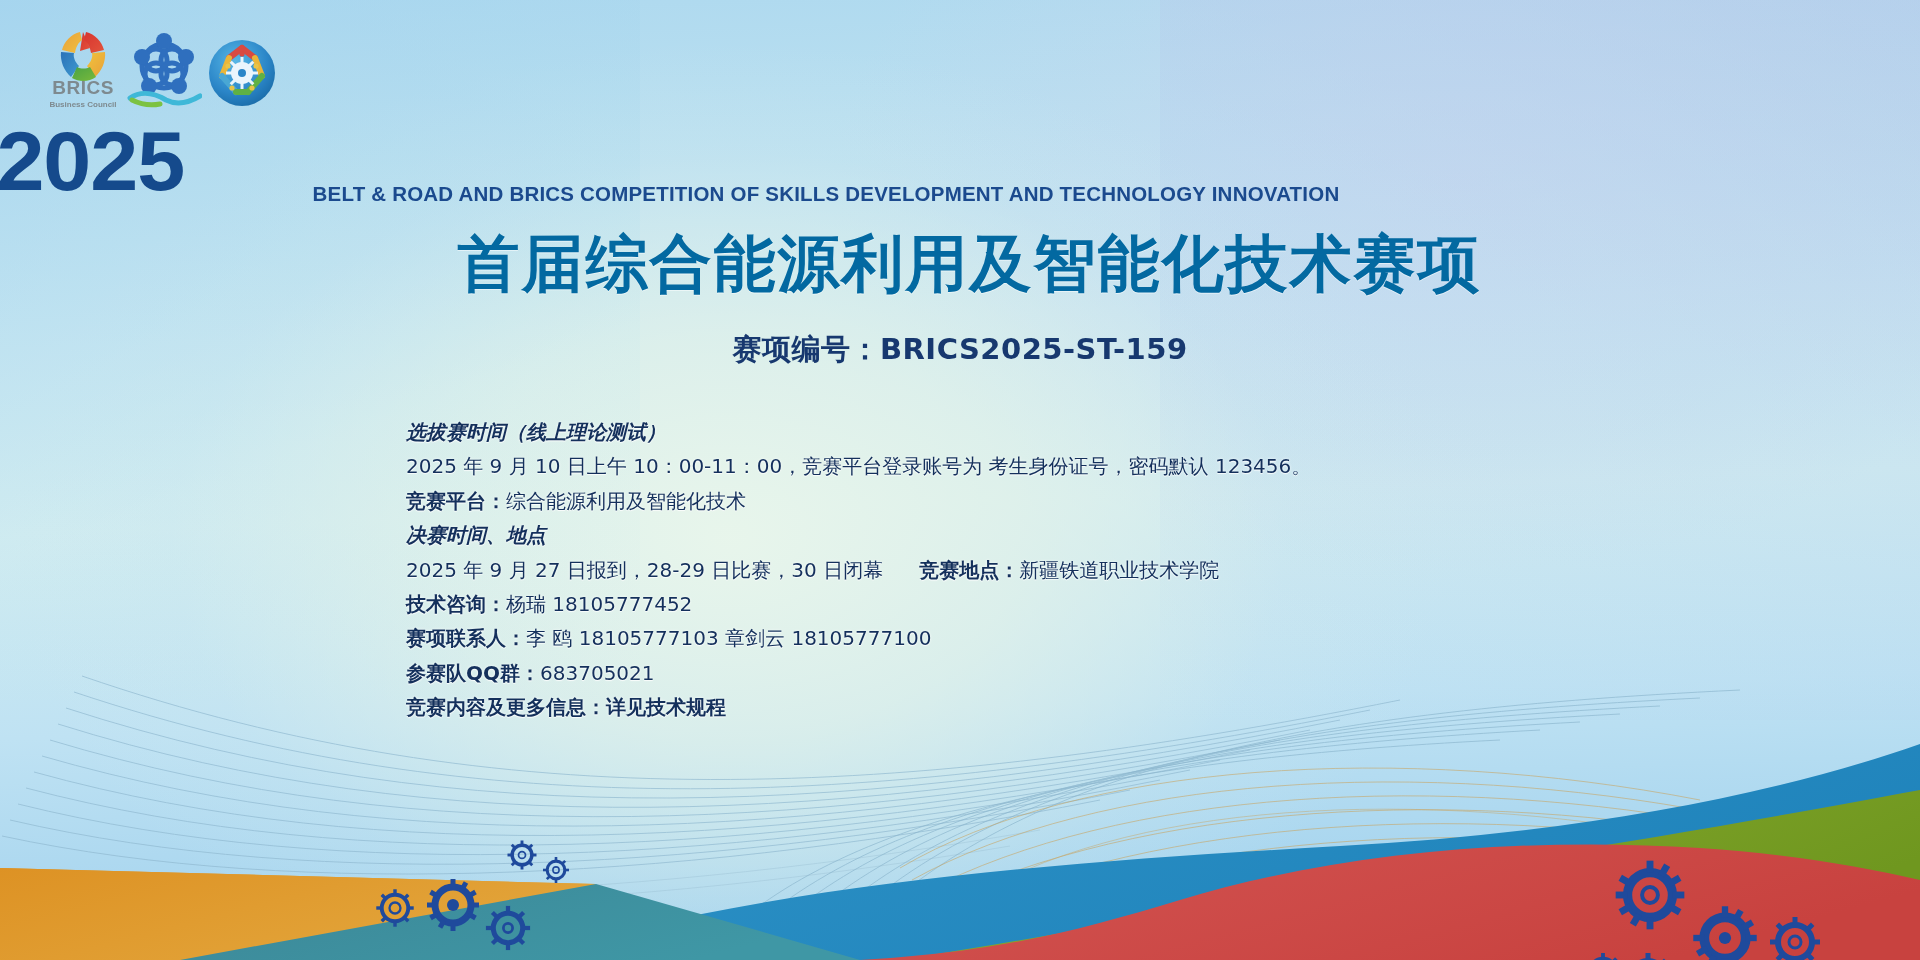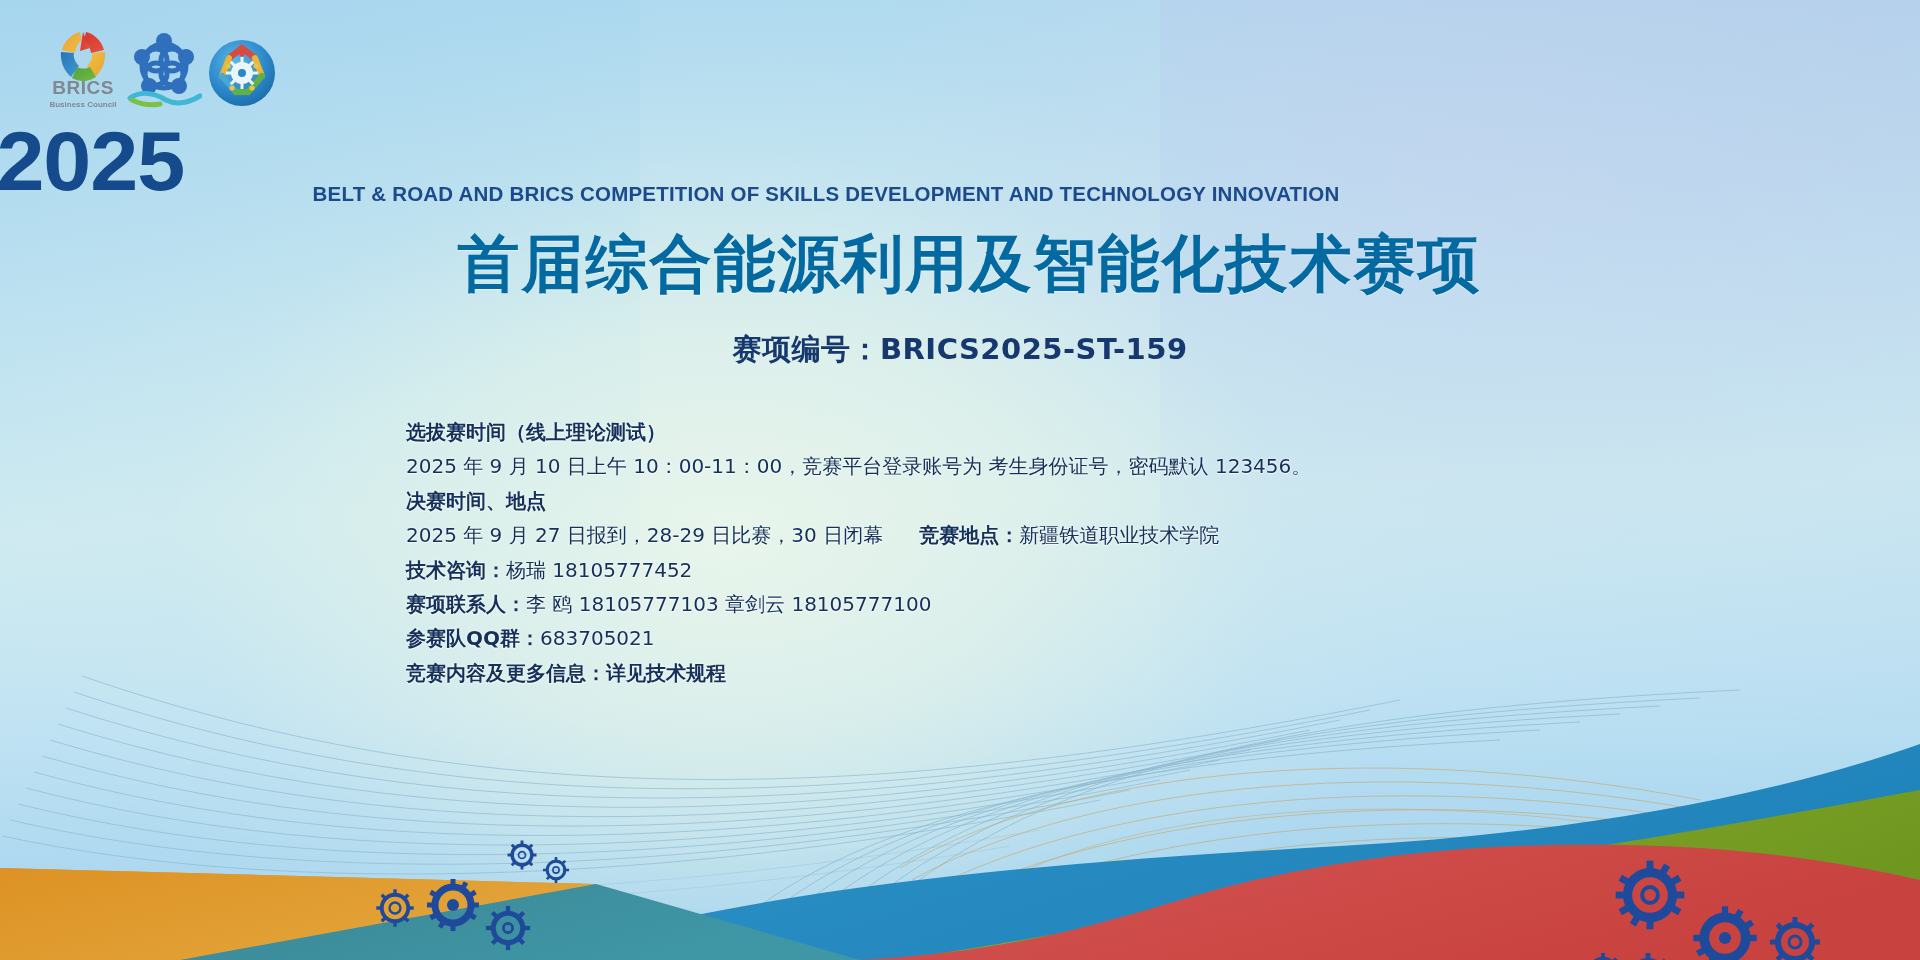--- a/index.html
+++ b/index.html
@@ -84,21 +84,21 @@
 
   
   .info {
     position:absolute; left:406px; top:418px; width:1200px;
     font-family:"DejaVu Sans","Liberation Sans",sans-serif;
     color:#14305c;
   }
   .info .row { margin-bottom:6px; line-height:1.42; white-space:nowrap; }
   .info .b { font-weight:bold; font-size:20px; }
   .info .n { font-weight:normal; font-size:20px; }
-  .row.r-head { font-size:20px; font-weight:bold; }
+  .row.r-head { font-size:20px; font-weight:bold;font-style:italic; }
   .row.r-plain { font-size:20px; font-weight:normal; }
   .gapwide { display:inline-block; width:26px; }
 
   
   .halo { text-shadow:0 0 3px rgba(255,255,255,0.85), 0 1px 0 rgba(255,255,255,0.7); }
 </style>
 </head>
 <body>
 
 <div id="stage">
@@ -456,20 +456,23 @@
       <span>赛项编号：</span><span>BRICS2025-ST-159</span>
     </div>
   </div>
 
   <div class="info">
 
     <div class="row r-head halo">选拔赛时间（线上理论测试）</div>
 
     <div class="row r-plain halo">2025 年 9 月 10 日上午 10：00-11：00，竞赛平台登录账号为    考生身份证号，密码默认 123456。</div>
 
+    <div class="row halo">
+      <span class="b">竞赛平台：</span><span class="n">综合能源利用及智能化技术</span>
+    </div>
 
 
     <div class="row r-head halo">决赛时间、地点</div>
 
     <div class="row halo">
       <span class="n">2025 年 9 月 27 日报到，28-29 日比赛，30 日闭幕</span>
       <span class="gapwide"></span>
       <span class="b">竞赛地点：</span><span class="n">新疆铁道职业技术学院</span>
     </div>
 

